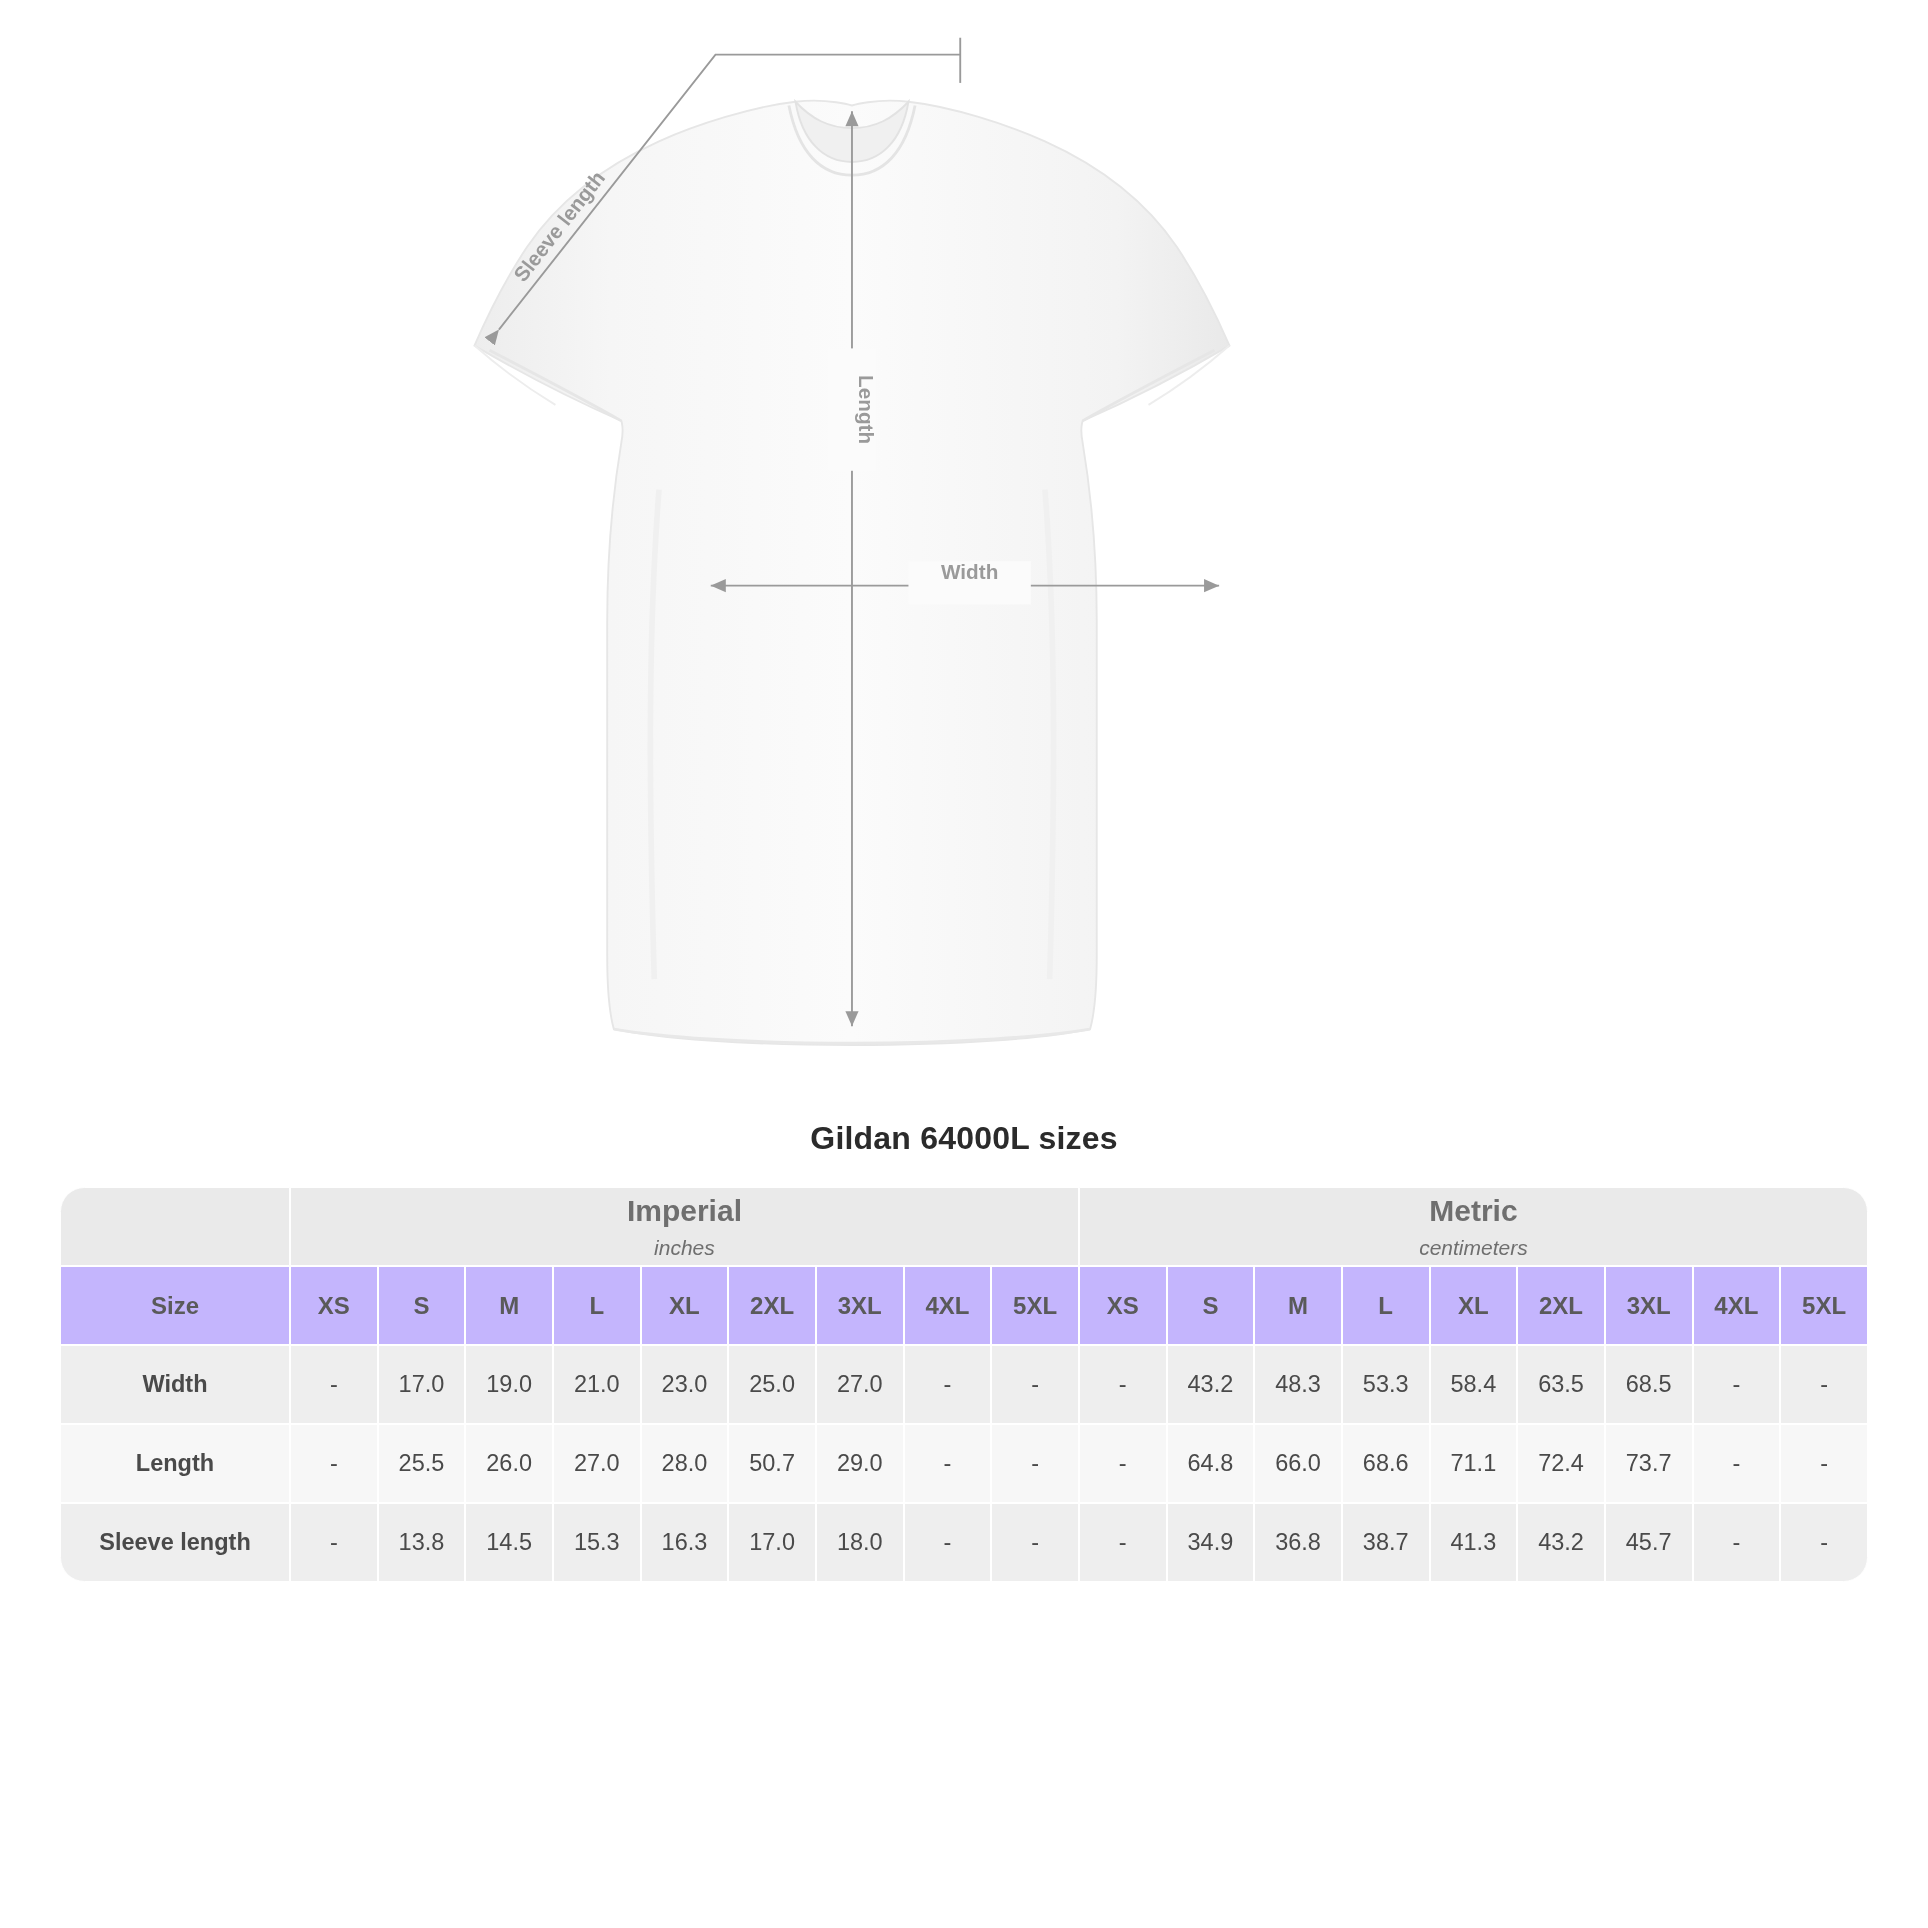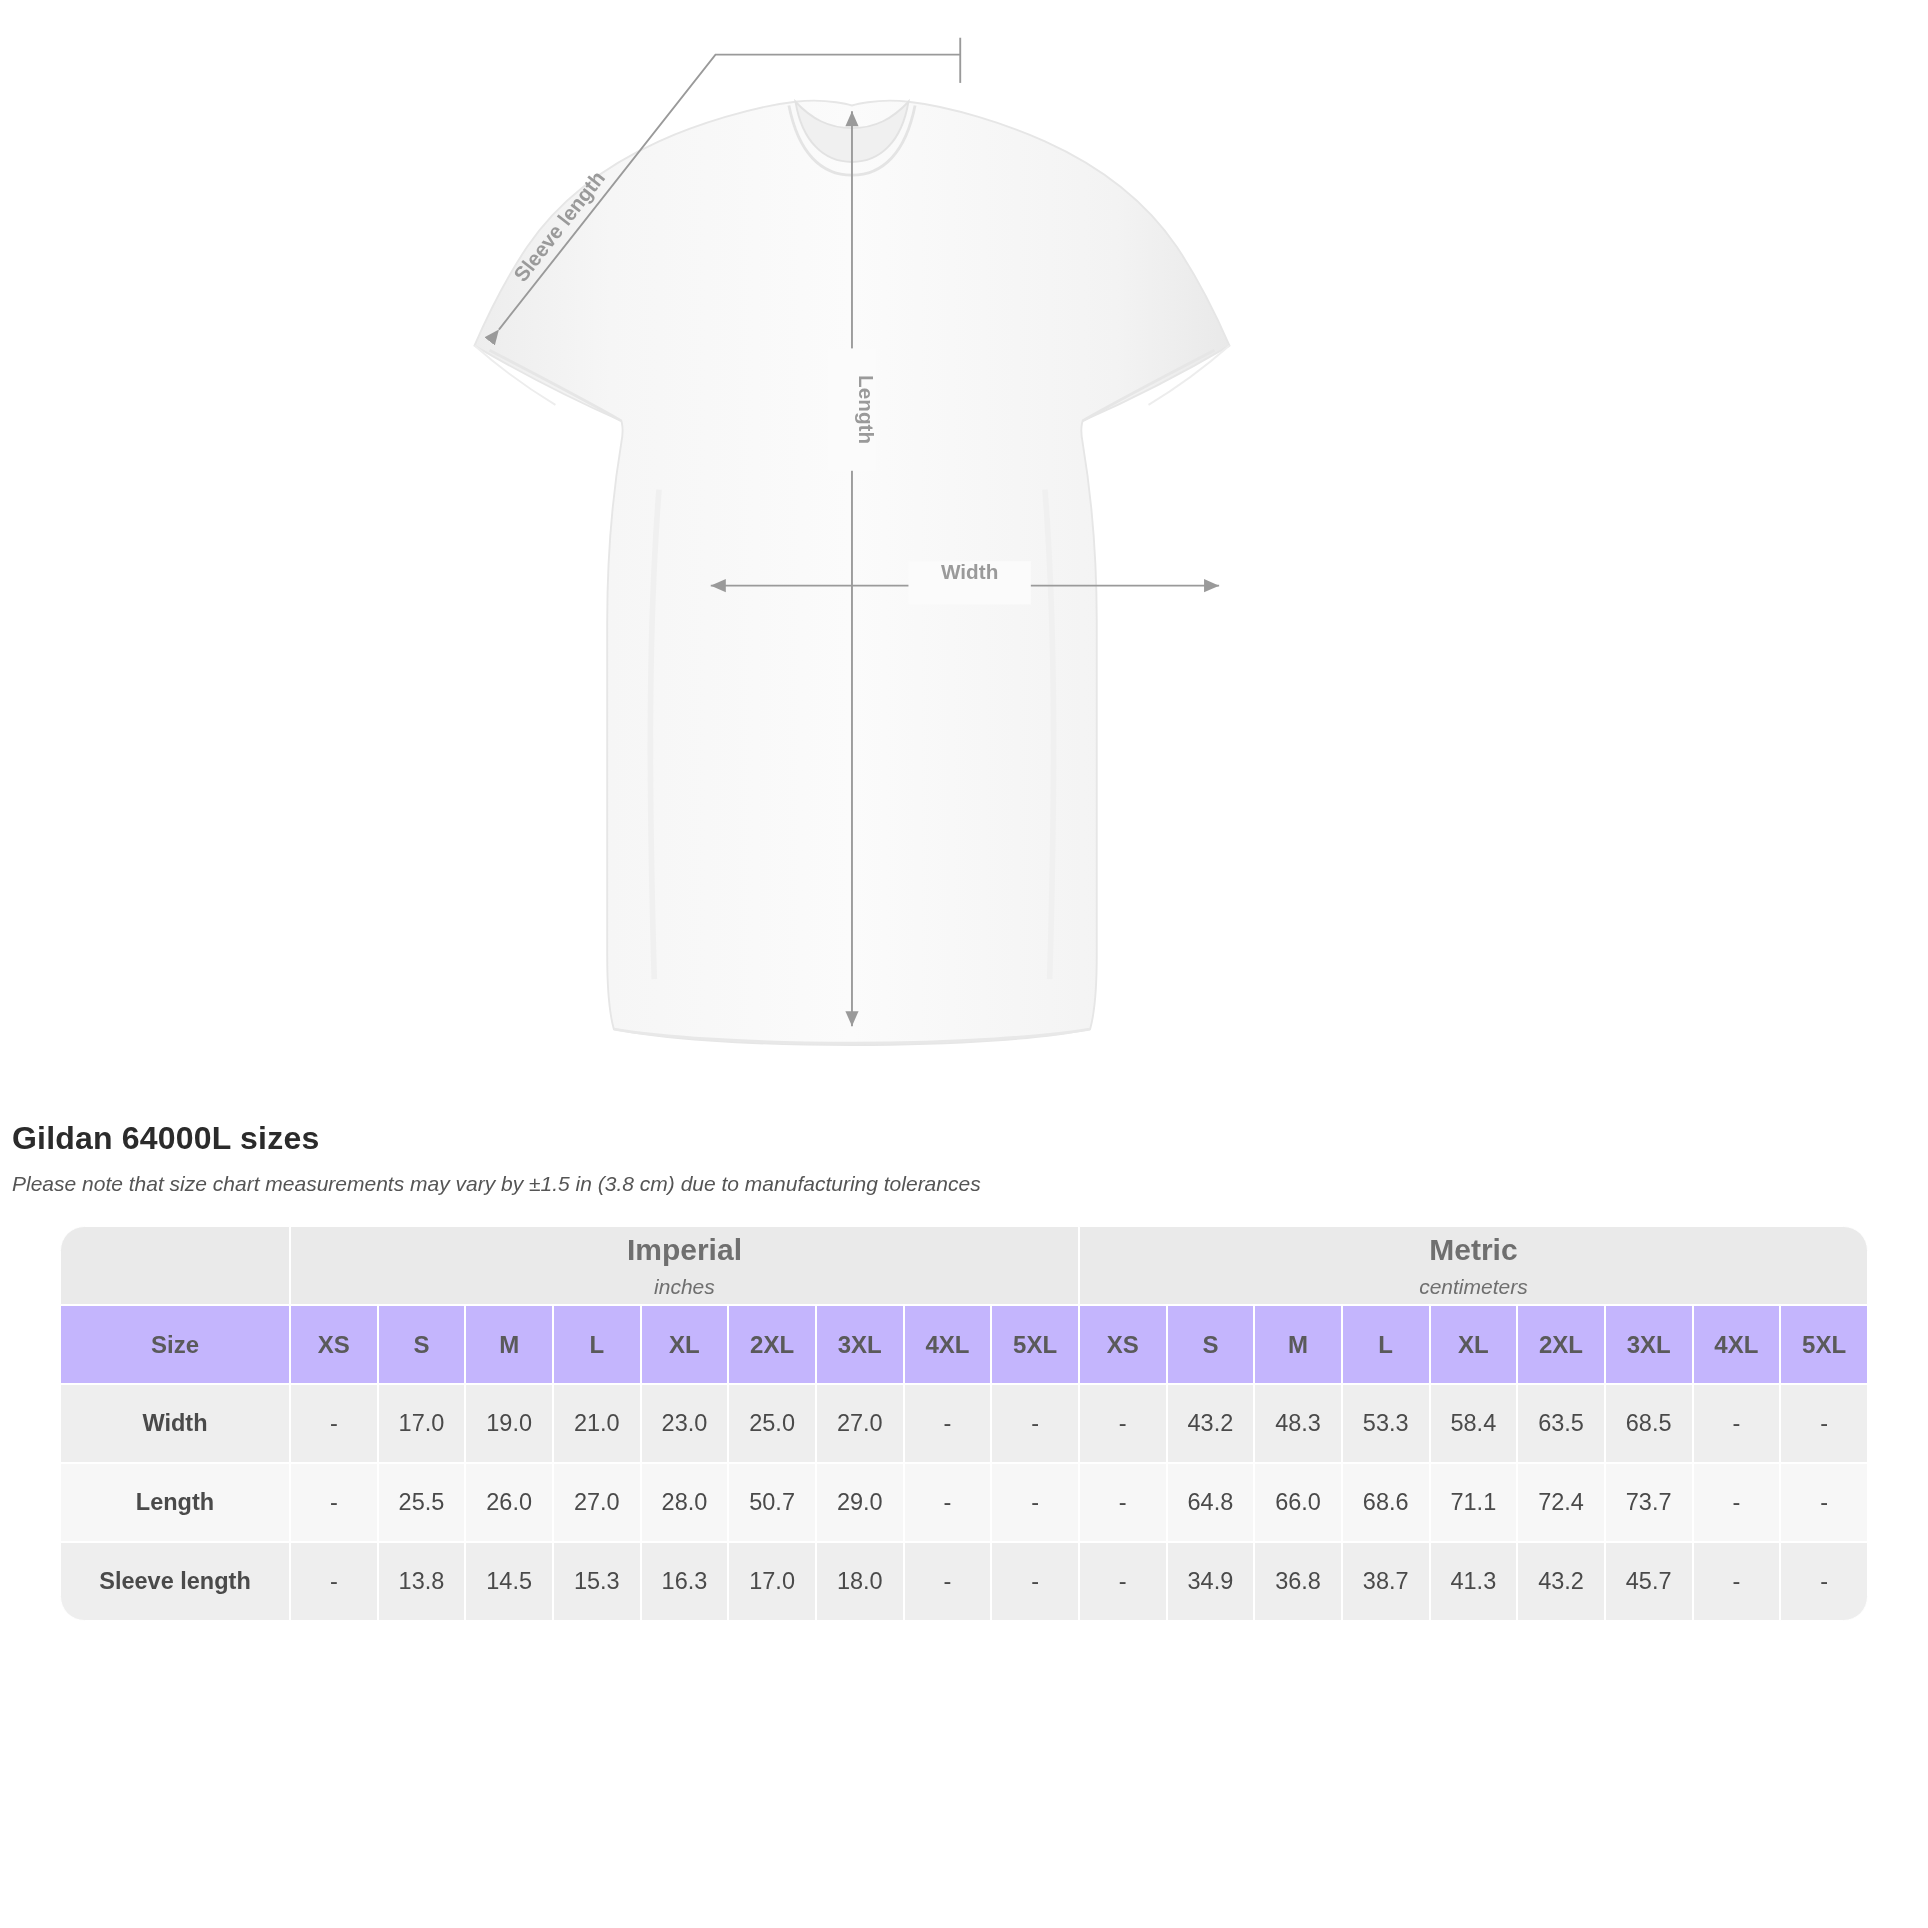--- a/index.html
+++ b/index.html
@@ -25,22 +25,22 @@
     position: relative;
     width: 1928px;
     height: 1111px;
   }
   .illustration svg {
     display: block;
   }
 
   
   .title-block {
+    text-align: center;
     margin-top: 9.4px;
-    margin-left: 12px;
   }
   .chart-title {
     font-size: 32px;
     font-weight: bold;
     color: #2b2b2b;
     letter-spacing: 0.2px;
   }
   .chart-note {
     margin-top: 15px;
     font-size: 21px;
@@ -189,21 +189,20 @@
       <g stroke="#9a9a9a" stroke-width="2" fill="none">
         <path d="M530,350 L760,58 L1020,58" marker-start="url(#arrowEnd)"></path>
         <line x1="1020" y1="40" x2="1020" y2="88"></line>
       </g>
       <text class="dim-label" transform="translate(600,245) rotate(-52)" text-anchor="middle">Sleeve length</text>
     </svg>
   </div>
 
   <div class="title-block">
     <div class="chart-title">Gildan 64000L sizes</div>
-    <div class="chart-note">Please note that size chart measurements may vary by ±1.5 in (3.8 cm) due to manufacturing tolerances</div>
   </div>
 
   <div class="table-wrap">
     <table class="size-table">
       <colgroup>
         <col class="first-col">
         <col span="18" class="data-col">
       </colgroup>
       <tbody>
         <tr>

